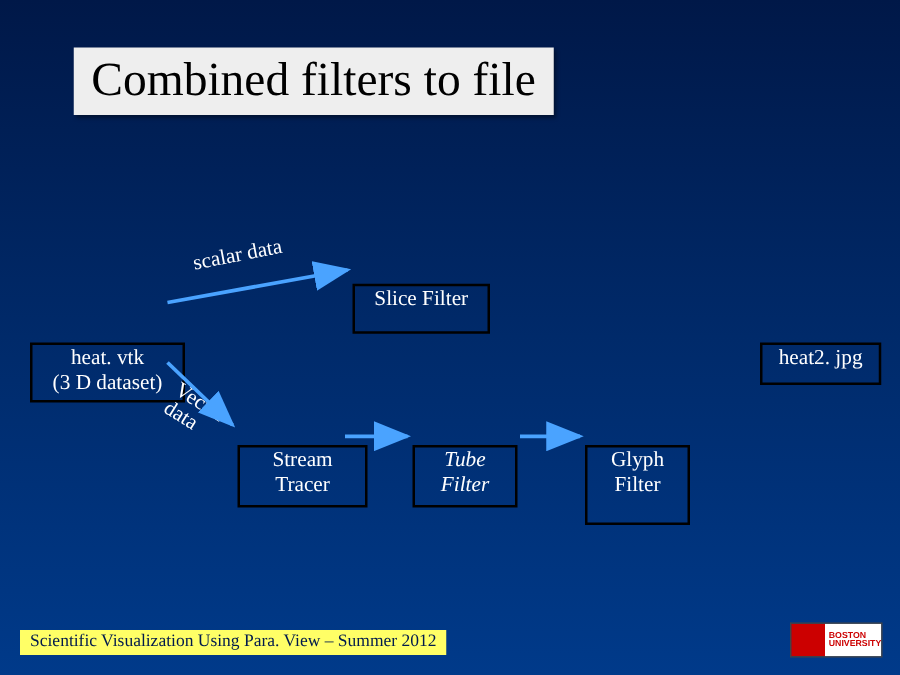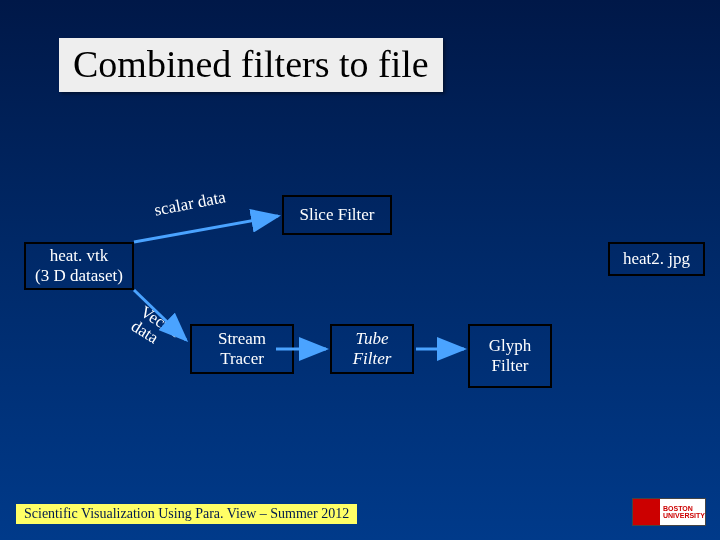--- a/index.html
+++ b/index.html
@@ -23,25 +23,25 @@
     font-weight: normal;
     margin-left: 29px;
   }
   .node {
     position: absolute;
     border: 2px solid #000;
     color: #fff;
     font-size: 17px;
     text-align: center;
     display: flex;
-    align-items: center;
     justify-content: center;
     line-height: 1.2;
+    margin-top: 32px;
   }
-  .source-node { left: 24px; top: 242px; width: 110px; height: 48px; }
+  .source-node { left: 24px; top: 242px; width: 124px; height: 48px; }
   .slice-node  { left: 282px; top: 195px; width: 110px; height: 40px; }
   .output-node { left: 608px; top: 242px; width: 97px; height: 34px; }
   .stream-node { left: 190px; top: 324px; width: 104px; height: 50px; }
   .tube-node   { left: 330px; top: 324px; width: 84px; height: 50px; font-style: italic; }
   .glyph-node  { left: 468px; top: 324px; width: 84px; height: 64px; }
   .edge-label {
     position: absolute;
     color: #fff;
     font-size: 17px;
     font-family: "Times New Roman", serif;

